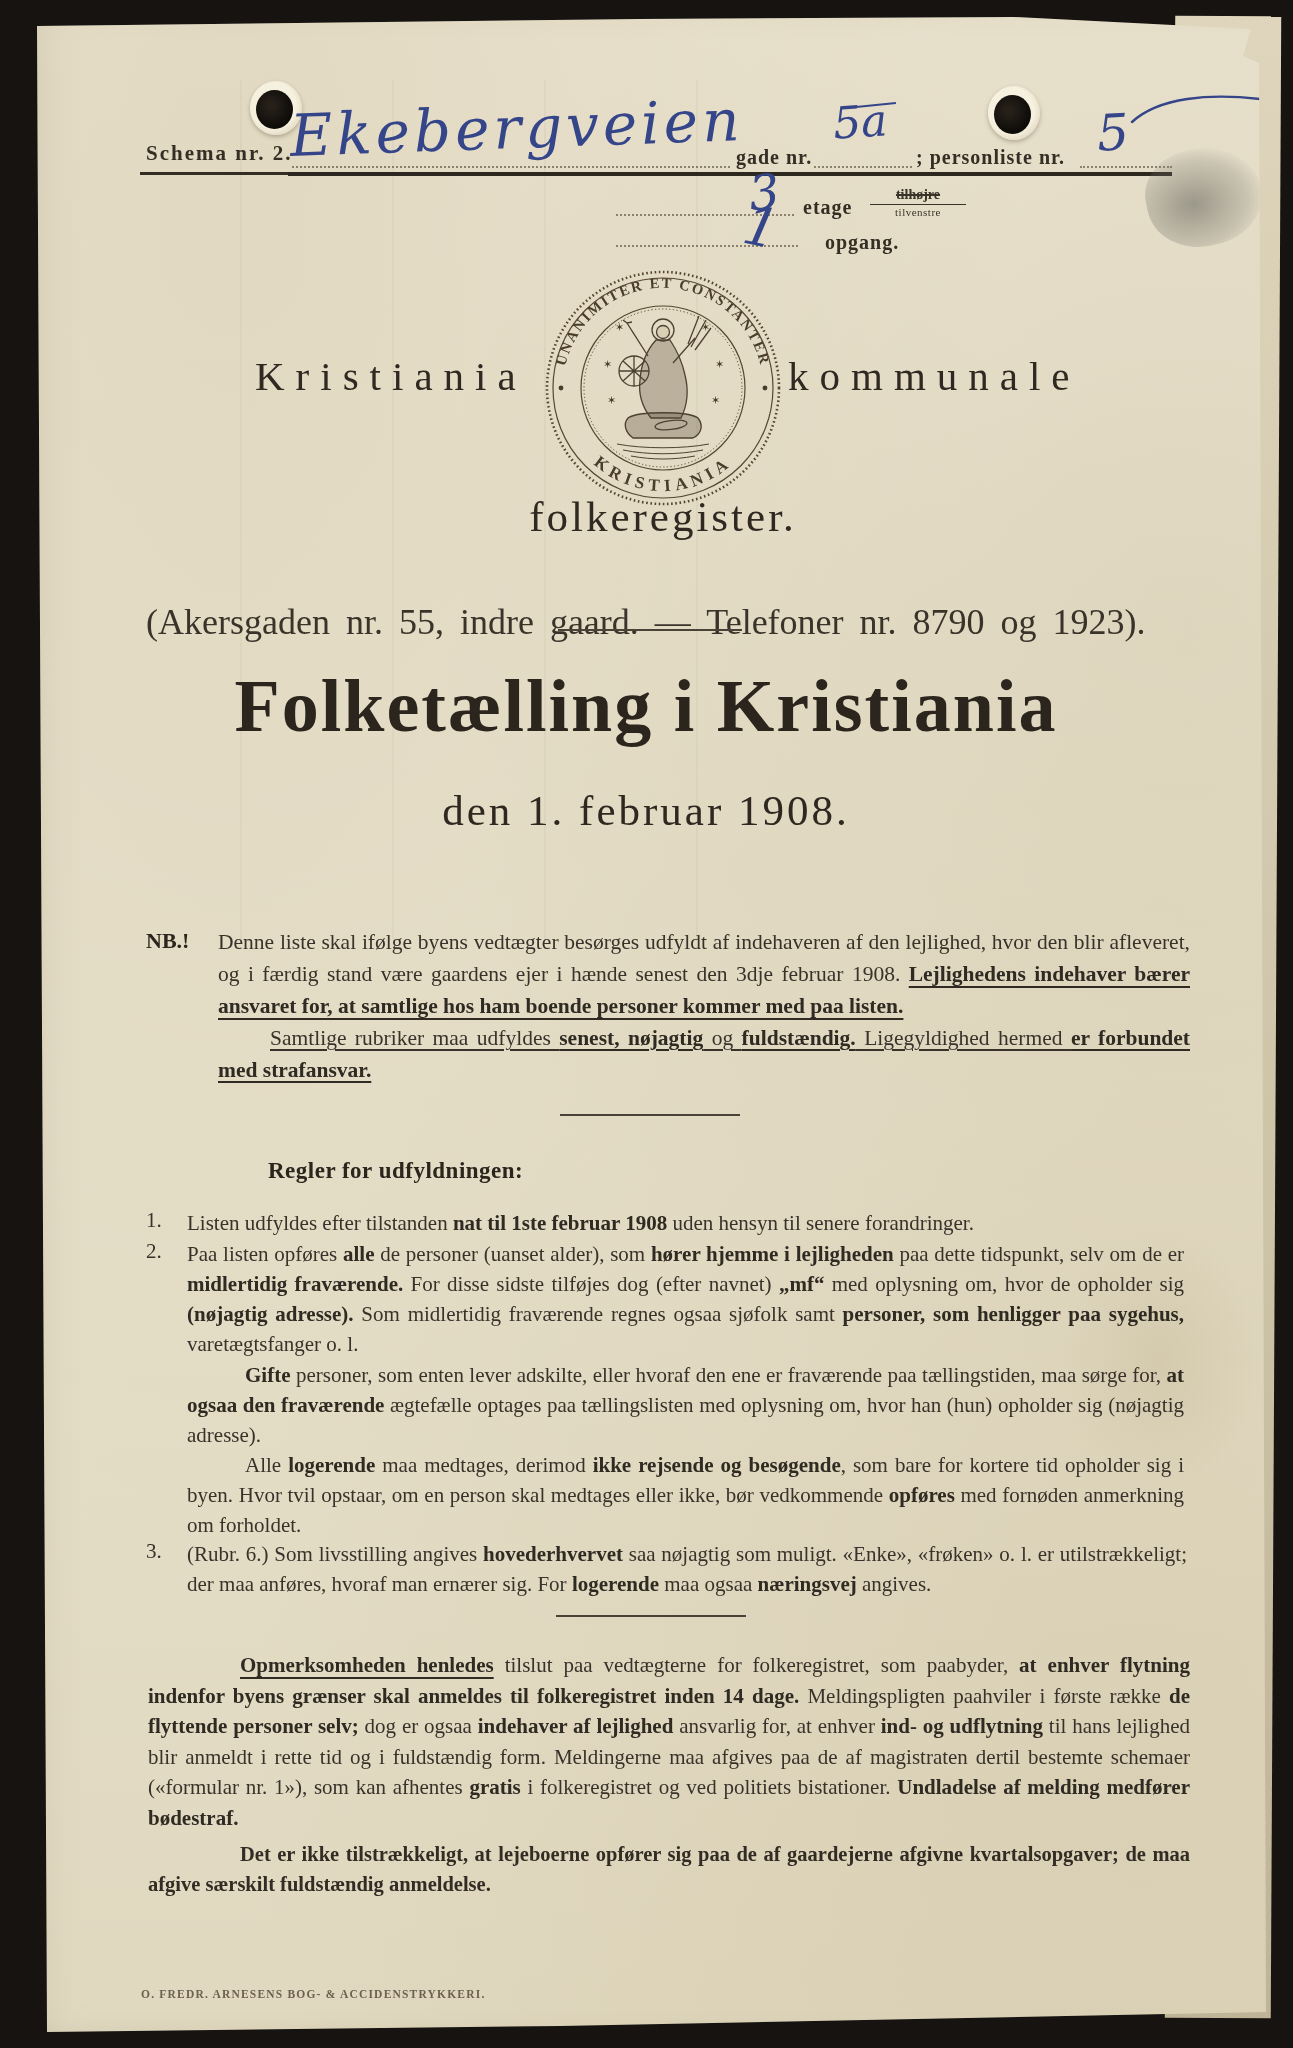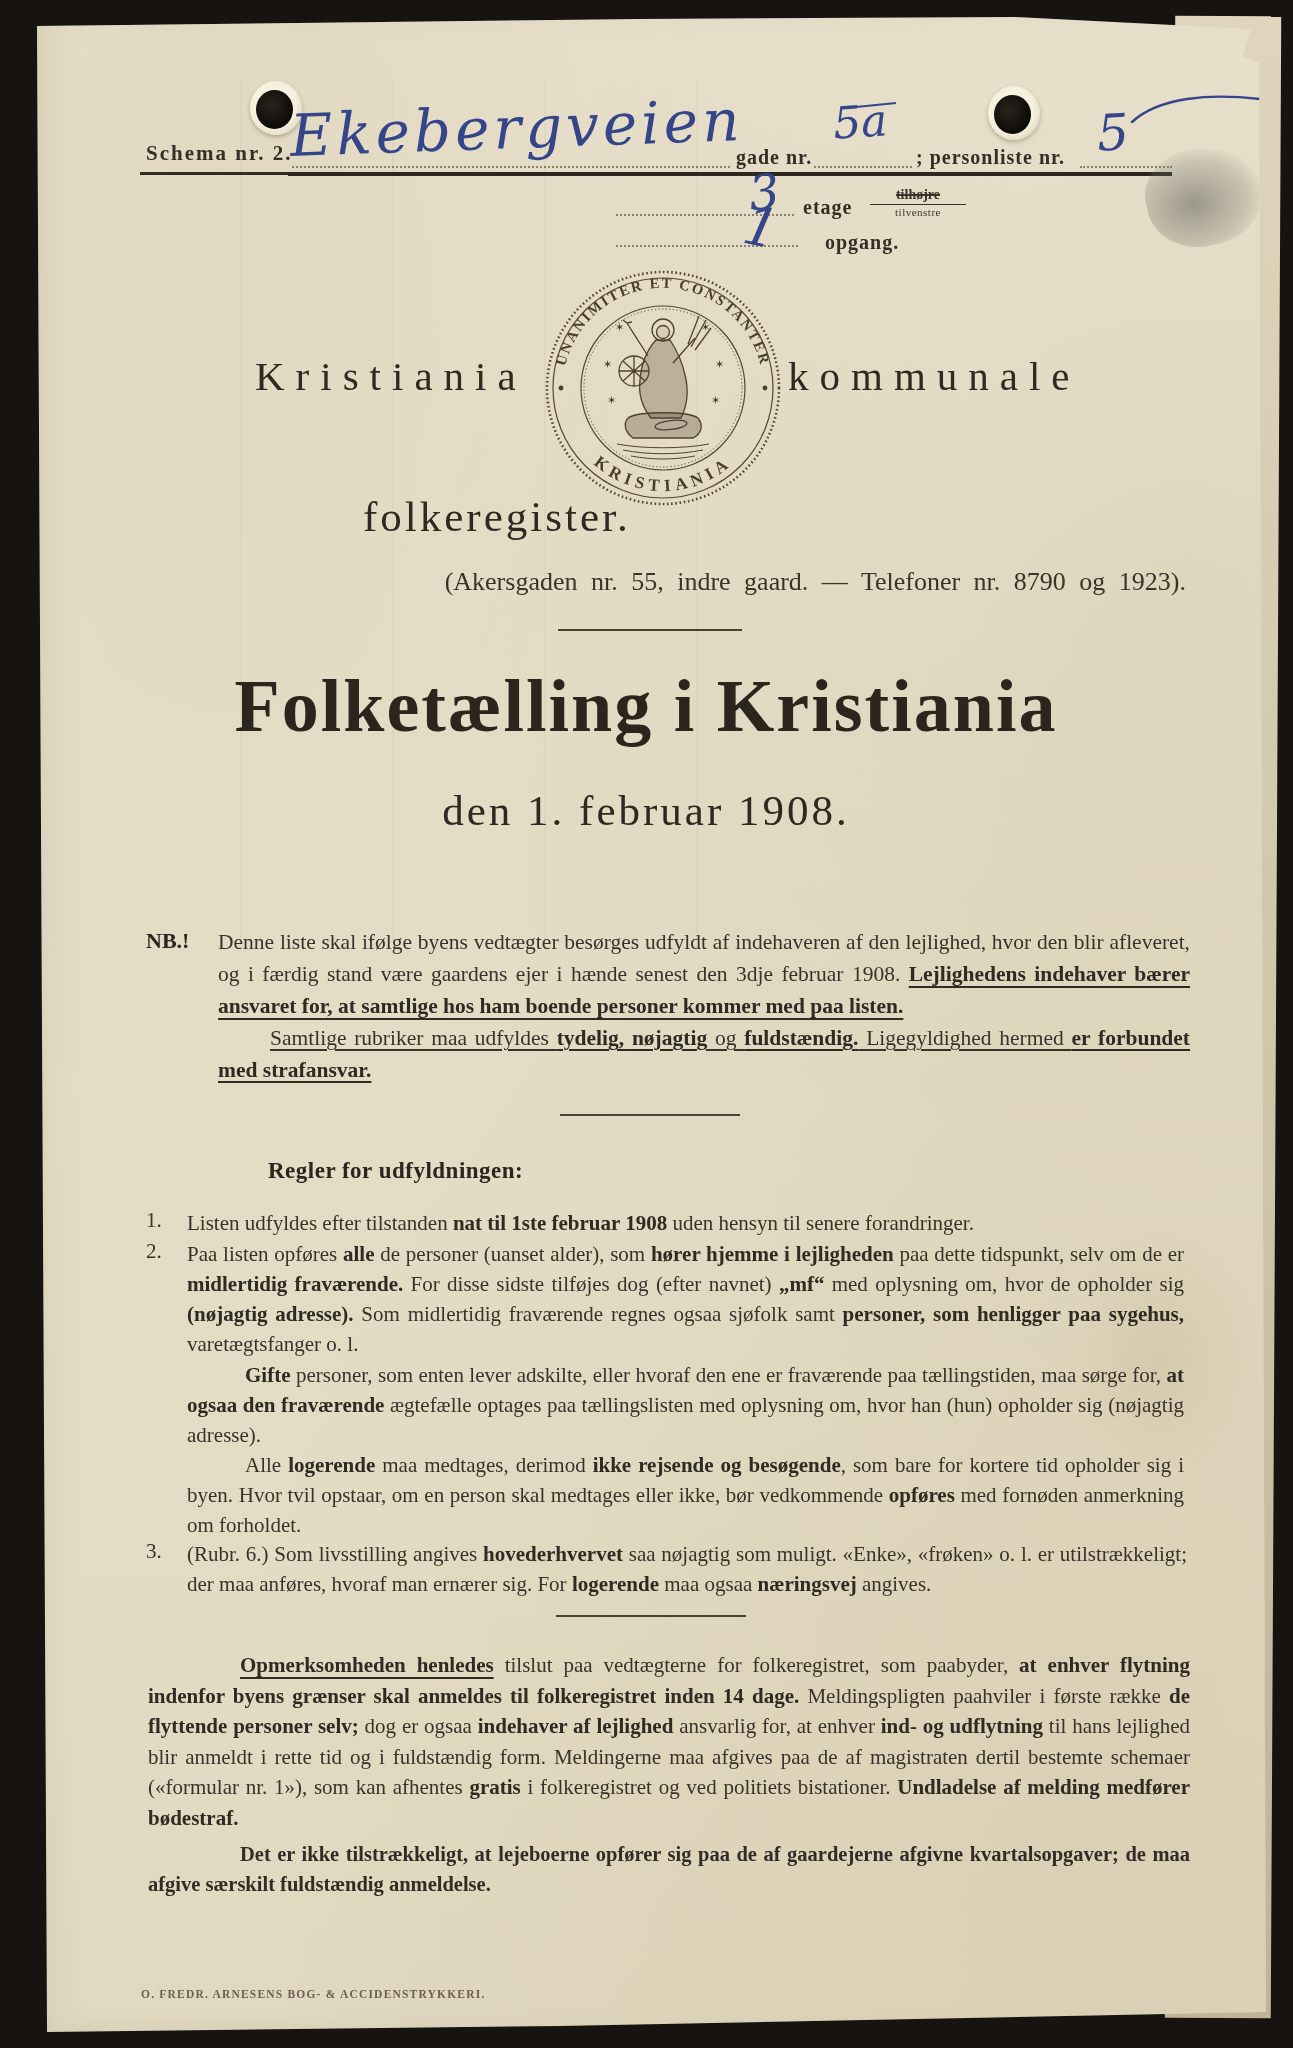--- a/index.html
+++ b/index.html
@@ -74,22 +74,22 @@
   .hw-opgang{left:744px;top:196px;font-size:54px;transform:rotate(12deg);}
   .flourish{left:1118px;top:84px;}
   .smudge{left:1146px;top:148px;width:116px;height:98px;
     background:radial-gradient(ellipse at 40% 55%, rgba(95,95,88,.55), rgba(120,118,108,.25) 55%, transparent 75%);
     border-radius:45% 55% 50% 50%;transform:rotate(-12deg);}
   
   .brand{font-size:41px;color:#2f2921;letter-spacing:11px;}
   .brand-left{left:255px;top:352px;}
   .brand-right{left:788px;top:352px;}
   .seal{left:543px;top:268px;}
-  .register{left:363px;top:492px;width:600px;font-size:43px;letter-spacing:3px;color:#2f2921;}
-  .address{left:146px;top:567px;width:1040px;text-align:right;font-size:26px;color:#3a332a;word-spacing:7px;}
+  .register{left:363px;top:492px;width:600px;text-align:center;font-size:43px;letter-spacing:3px;color:#2f2921;}
+  .address{left:146px;top:601px;width:1040px;text-align:left;font-size:36px;color:#3a332a;word-spacing:7px;}
   .divider{background:#4a4236;height:2px;}
   .div1{left:558px;top:629px;width:184px;}
   .div2{left:560px;top:1114px;width:180px;}
   .div3{left:556px;top:1615px;width:190px;height:1.5px;}
   
   .title{left:46px;top:664px;width:1200px;text-align:center;font-size:74px;font-weight:bold;
     color:#2b251d;letter-spacing:2px;}
   .subtitle{left:46px;top:786px;width:1200px;text-align:center;font-size:43px;color:#2e2820;letter-spacing:3px;}
   
   .bodytext{font-size:21.5px;line-height:32px;color:#39322a;text-align:justify;}
@@ -207,21 +207,21 @@
   <div class="abs register">folkeregister.</div>
   <div class="abs address">(Akersgaden nr. 55, indre gaard. — Telefoner nr. 8790 og 1923).</div>
   <div class="abs divider div1"></div>
 
   <div class="abs title">Folketælling i Kristiania</div>
   <div class="abs subtitle">den 1. februar 1908.</div>
 
   <div class="abs nb-label">NB.!</div>
   <div class="abs nb bodytext">
     <div class="p1"><span>Denne liste skal ifølge byens vedtægter besørges udfyldt af indehaveren af den lejlighed, hvor den blir afleveret, og i færdig stand være gaardens ejer i hænde senest den 3dje februar 1908.  </span><span class="b u2">Lejlighedens indehaver bærer ansvaret for, at samtlige hos ham boende personer kommer med paa listen.</span></div>
-    <div class="p2"><span class="u">Samtlige rubriker maa udfyldes </span><span class="b u">tydelig, nøjagtig</span><span class="u"> og </span><span class="b u">fuldstændig.</span><span class="u">  Ligegyldighed hermed </span><span class="b u">er forbundet med strafansvar.</span></div>
+    <div class="p2"><span class="u">Samtlige rubriker maa udfyldes </span><span class="b u">senest, nøjagtig</span><span class="u"> og </span><span class="b u">fuldstændig.</span><span class="u">  Ligegyldighed hermed </span><span class="b u">er forbundet med strafansvar.</span></div>
   </div>
 
   <div class="abs divider div2"></div>
 
   <div class="abs rules-heading">Regler for udfyldningen:</div>
 
   <div class="abs rnum n1">1.</div>
   <div class="abs rtext t1"><span>Listen udfyldes efter tilstanden </span><span class="b">nat til 1ste februar 1908</span><span> uden hensyn til senere forandringer.</span></div>
 
   <div class="abs rnum n2">2.</div>

